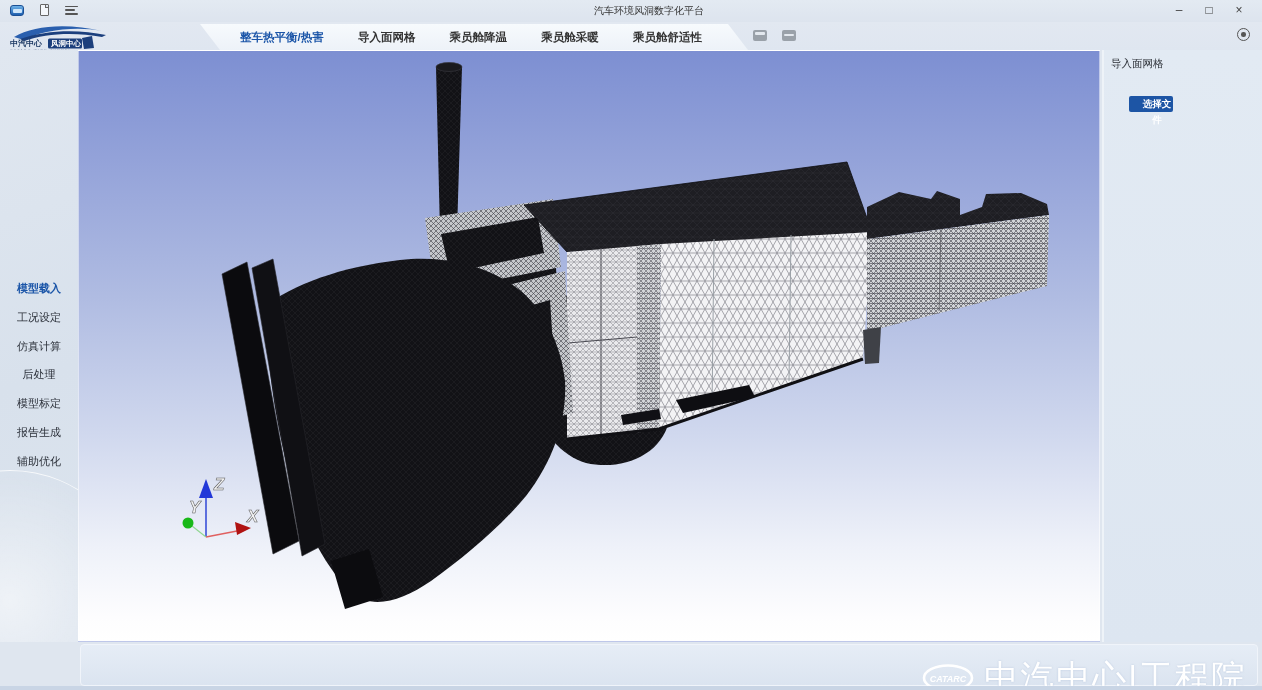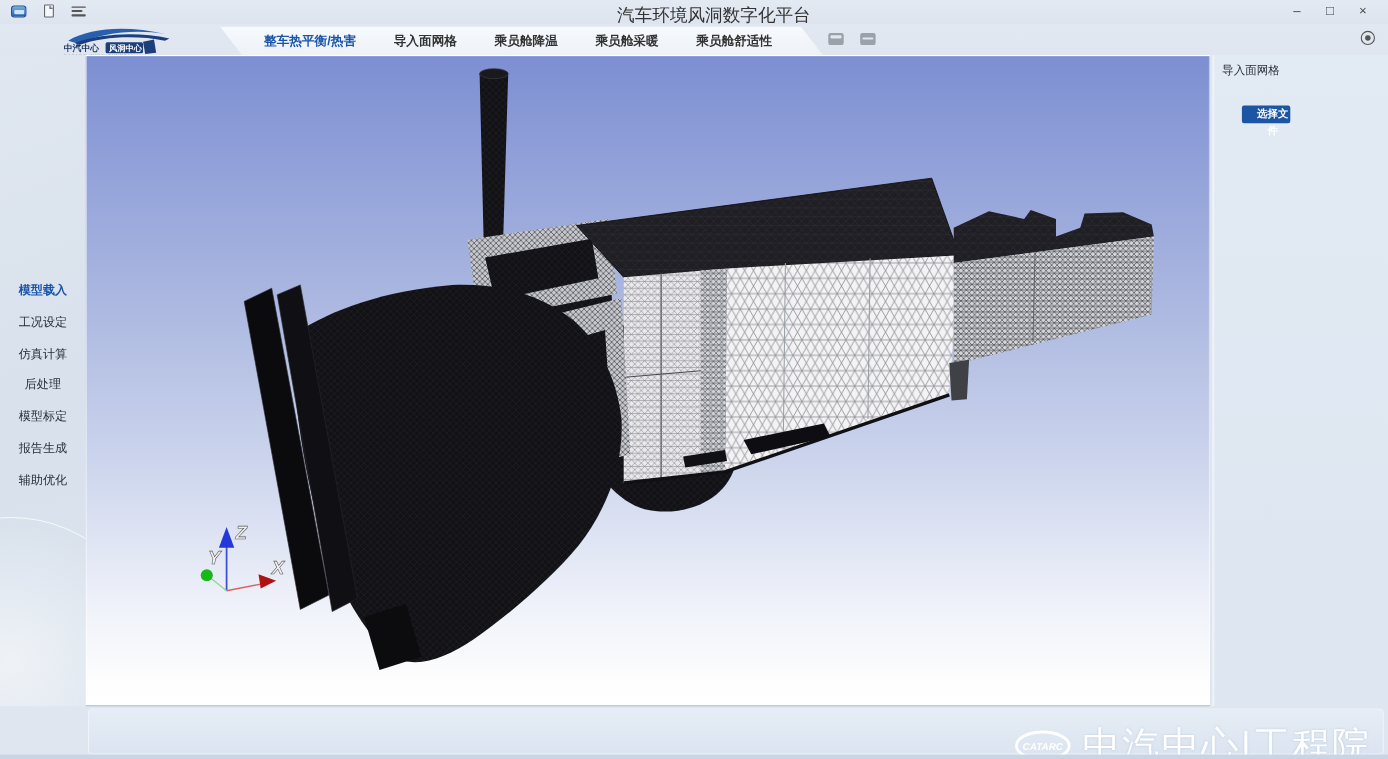--- a/index.html
+++ b/index.html
@@ -6,21 +6,21 @@
   html,body { width:1262px; height:690px; overflow:hidden;
     font-family:"Liberation Sans", sans-serif; }
   #app { position:relative; width:1262px; height:690px;
     background:#dfe6ef; overflow:hidden; }
 
   
   .titlebar { position:absolute; left:0; top:0; width:1262px; height:22px;
     background:linear-gradient(#e3eaf2,#dde4ee); }
   .tb-left { position:absolute; left:10px; top:4px; display:flex; gap:16px; align-items:center; }
   .tb-title { position:absolute; left:0; right:0; top:4px; text-align:center;
-    font-size:16px; color:#333;margin-left:36px; }
+    font-size:10px; color:#333;margin-left:36px; }
   .tb-controls { position:absolute; right:8px; top:2px; display:flex; }
   .tb-btn { width:30px; height:18px; text-align:center; line-height:17px;
     font-size:12px; color:#444; cursor:default; }
   .icon-app { width:14px; height:11px; border-radius:3px;
     background:linear-gradient(#6db1e8,#1f5fae); border:1px solid #1b4f94;
     position:relative; }
   .icon-app span { position:absolute; left:2px; top:3px; width:9px; height:4px;
     background:#cfe6fa; border-radius:1px; display:block; }
   .icon-file { width:9px; height:12px; border:1px solid #666; border-radius:1px;
     position:relative; background:#f4f7fb; }
@@ -44,31 +44,31 @@
   .panel-ic { width:14px; height:11px; border-radius:2px; background:#9aa1a9; position:relative; }
   .panel-ic i { position:absolute; left:2px; top:2px; right:2px; height:3px;
     background:#e3e8ee; border-radius:1px; display:block; }
   .panel-ic.b i { top:4px; height:2px; }
   .user-ic { position:absolute; right:12px; top:28px; width:13px; height:13px;
     border:1.4px solid #555; border-radius:50%; }
   .user-ic i { position:absolute; left:3px; top:3px; width:4.5px; height:4.5px;
     border-radius:50%; background:#555; display:block; }
 
   
-  .brand { position:absolute; left:6px; top:22px; width:115px; height:30px;margin-left:48px; }
+  .brand { position:absolute; left:6px; top:22px; width:115px; height:30px; }
 
   
   .sidebar { position:absolute; left:0; top:50px; width:78px; height:592px;
     background:linear-gradient(160deg,#e0e7f0 0%,#d8e1ec 55%,#dce4ee 100%);
     overflow:hidden; }
   .sidebar::after { content:""; position:absolute; left:-120px; top:420px;
     width:260px; height:260px; border-radius:50%;
     background:radial-gradient(circle, rgba(255,255,255,.55), rgba(255,255,255,0) 70%);
     border-top:1px solid rgba(255,255,255,.8); }
-  .side-items { position:absolute; left:0; top:200px; width:78px;
+  .side-items { position:absolute; left:0; top:224px; width:78px;
     display:flex; flex-direction:column; }
   .side-item { height:28.8px; line-height:28.8px; text-align:center;
     font-size:11px; color:#2a2f38; cursor:default; }
   .side-item.active { color:#1b55a8; font-weight:bold; }
 
   
   .viewport { position:absolute; left:78px; top:50px; width:1022px; height:592px;
     background:linear-gradient(#7d8fd2 0%, #93a2d9 18%, #b0bce2 42%,
       #d0d8ee 65%, #eef1f9 84%, #fdfdfe 96%, #ffffff 100%);
     border:1px solid rgba(255,255,255,.5); }

